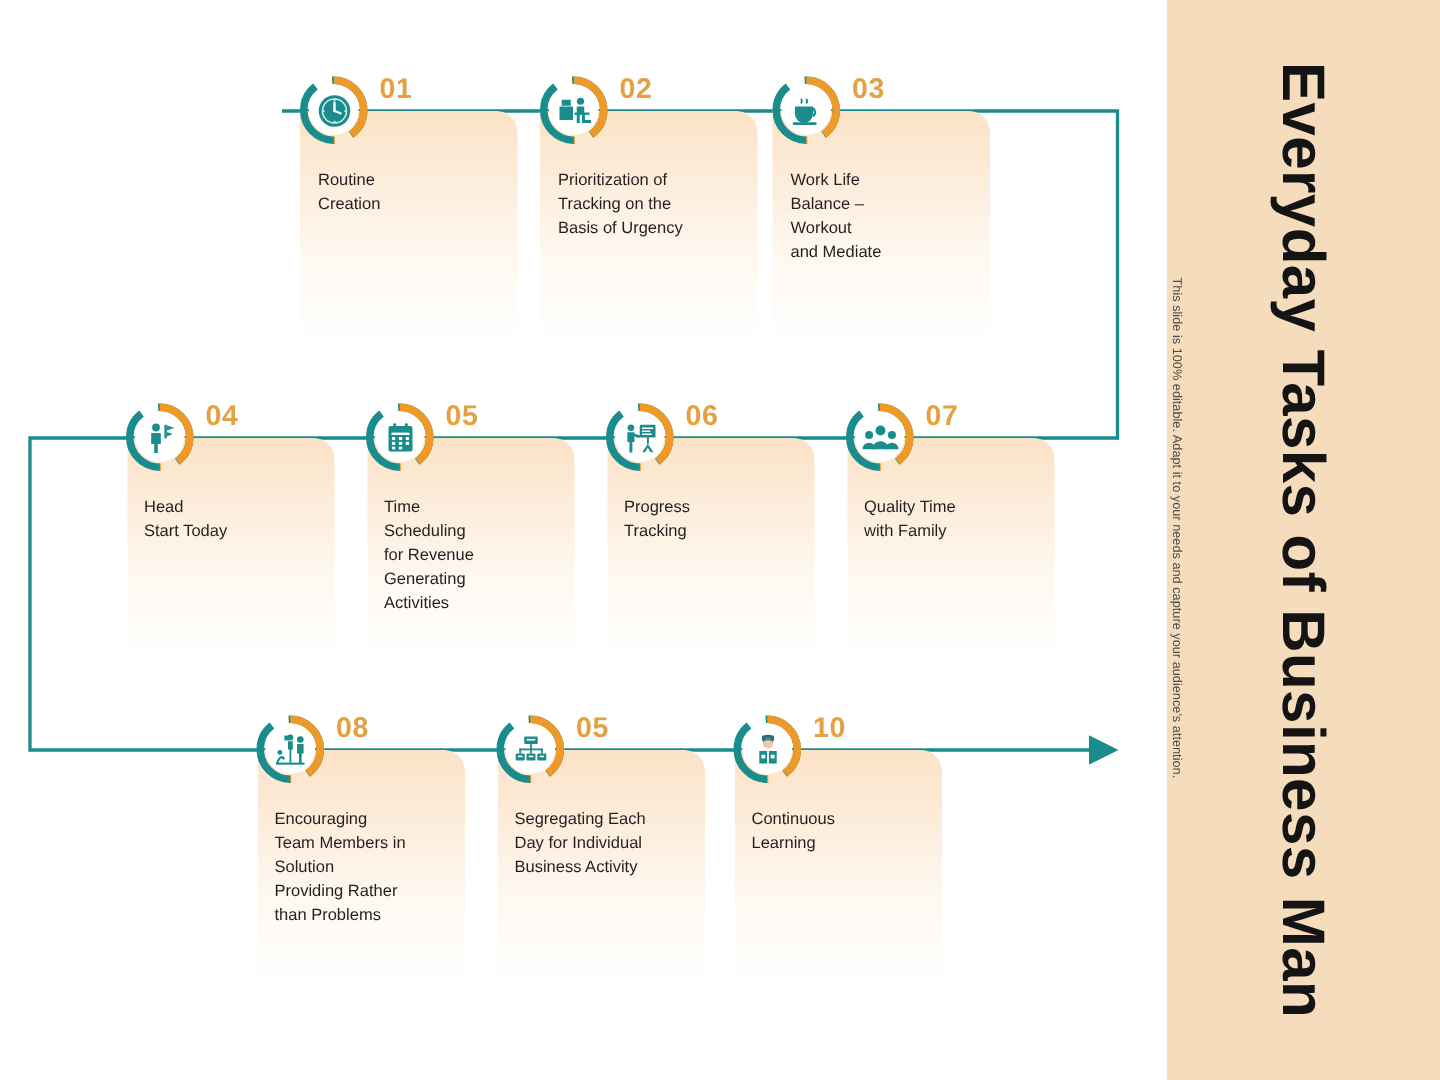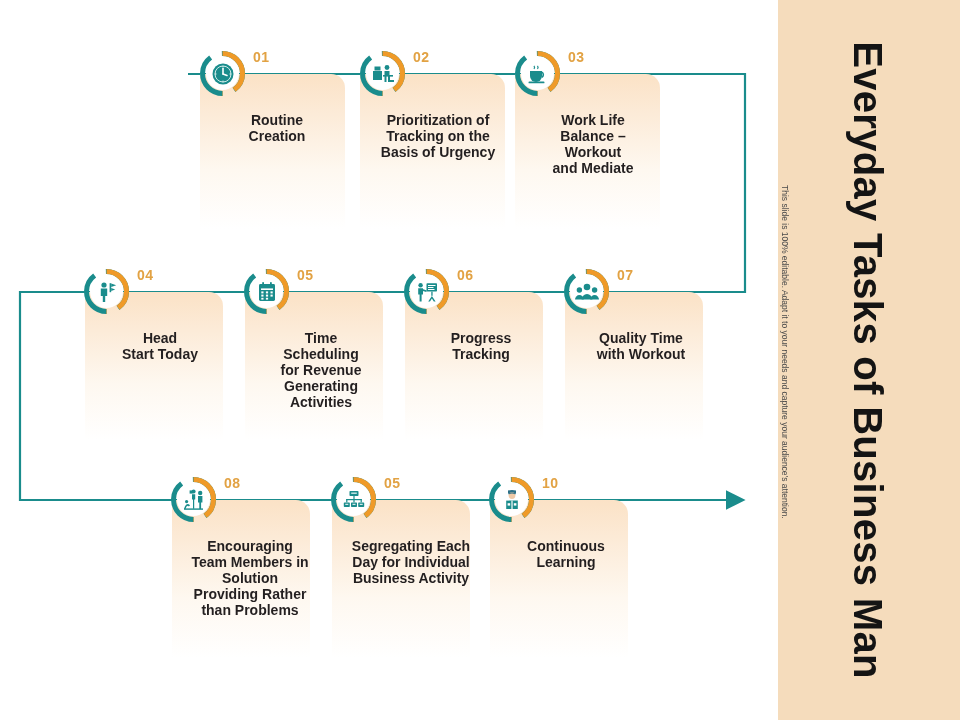--- a/index.html
+++ b/index.html
@@ -53,26 +53,26 @@
 
   .badge{
     position:absolute; width:47px; height:47px;
   }
   .badge svg{ display:block; }
   .badge .glyph{
     position:absolute; left:0; top:0; width:47px; height:47px;
     display:flex; align-items:center; justify-content:center;
   }
   .num{
-    position:absolute; font-size:14px; font-weight:bold; color:#E2A243;
+    position:absolute; font-size:19px; font-weight:bold; color:#E2A243;
     letter-spacing:.5px; line-height:1;
   }
   .label{
-    position:absolute; font-size:14px; font-weight:bold; color:#231f20;
-    line-height:16px; white-space:pre-line;text-align:center;
+    position:absolute; font-size:11px; font-weight:normal; color:#231f20;
+    line-height:16px; white-space:pre-line;
   }
 </style>
 </head>
 <body>
 
 <div id="slide">
 
   <svg class="path-svg" viewBox="0 0 780 720">
     <defs>
       <marker id="arrowhead" markerWidth="9" markerHeight="9" refX="1" refY="4.5" orient="auto">
@@ -261,21 +261,21 @@
           <path d="M7.6 19.5 a5.4 5.4 0 0 1 10.8 0 z" fill="#1A8C8C"></path>
           <circle cx="5.4" cy="10" r="2.7" fill="#1A8C8C"></circle>
           <path d="M1 19.5 a4.4 4.4 0 0 1 8.8 0 z" fill="#1A8C8C"></path>
           <circle cx="20.6" cy="10" r="2.7" fill="#1A8C8C"></circle>
           <path d="M16.2 19.5 a4.4 4.4 0 0 1 8.8 0 z" fill="#1A8C8C"></path>
         </svg>
       </div>
     </div>
     <div class="num" style="left:617px;top:268px;">07</div>
     <div class="label" style="left:576px;top:330px;width:130px;">Quality Time
-with Workout</div>
+with Family</div>
   </div>
 
   <div class="node">
     <div class="card" style="left:172px;top:500px;width:138px;height:158px;"></div>
     <div class="badge" style="left:170px;top:476px;">
       <svg width="47" height="47" viewBox="0 0 47 47">
         <circle cx="23.5" cy="23.5" r="20" fill="none" stroke="#1A8C8C" stroke-width="5" stroke-dasharray="50 12 50 12" stroke-dashoffset="31"></circle>
         <path d="M 23.5 3.5 A 20 20 0 0 1 23.5 43.5" fill="none" stroke="#EF9A28" stroke-width="5" stroke-dasharray="50 12"></path>
         <circle cx="23.5" cy="23.5" r="16.5" fill="#ffffff"></circle>
       </svg>

